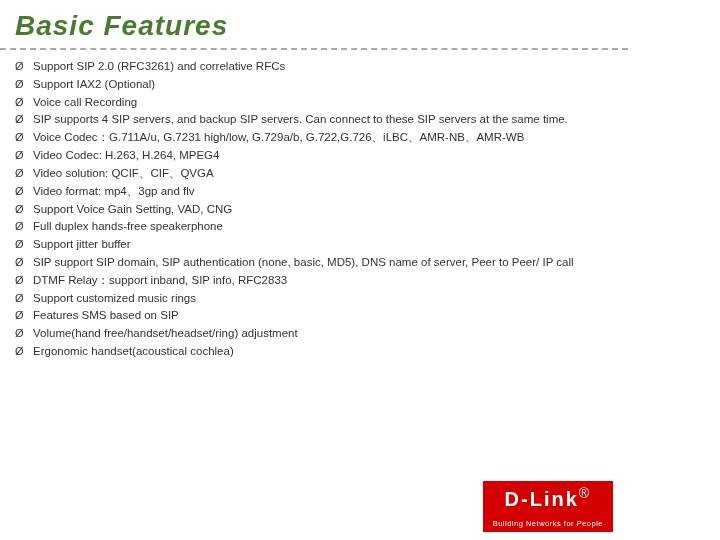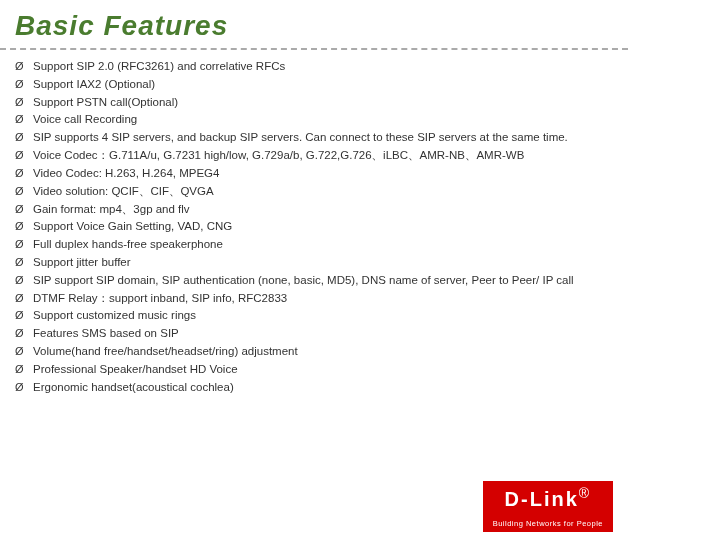--- a/index.html
+++ b/index.html
@@ -108,36 +108,34 @@
 
 <div class="page-container">
   <div class="header">
     <h1>Basic Features</h1>
   </div>
   <div class="divider"></div>
   <div class="content">
     <ul class="feature-list" id="feature-list">
     <li>Support SIP 2.0 (RFC3261) and correlative RFCs</li>
         <li>Support IAX2 (Optional)</li>
-        <li>Support PSTN call(Optional)</li>
         <li>Voice call Recording</li>
         <li>SIP supports 4 SIP servers, and backup SIP servers. Can connect to these SIP servers at the same time.</li>
         <li>Voice Codec：G.711A/u, G.7231 high/low, G.729a/b, G.722,G.726、iLBC、AMR-NB、AMR-WB</li>
         <li>Video Codec: H.263, H.264, MPEG4</li>
         <li>Video solution: QCIF、CIF、QVGA</li>
-        <li>Gain format: mp4、3gp and flv</li>
+        <li>Video format: mp4、3gp and flv</li>
         <li>Support Voice Gain Setting, VAD, CNG</li>
         <li>Full duplex hands-free speakerphone</li>
         <li>Support jitter buffer</li>
         <li>SIP support SIP domain, SIP authentication (none, basic, MD5), DNS name of server, Peer to Peer/ IP call</li>
         <li>DTMF Relay：support inband, SIP info, RFC2833</li>
         <li>Support customized music rings</li>
         <li>Features SMS based on SIP</li>
         <li>Volume(hand free/handset/headset/ring) adjustment</li>
-        <li>Professional Speaker/handset HD Voice</li>
         <li>Ergonomic handset(acoustical cochlea)</li>
       </ul>
   </div>
   <div class="footer">
     <div class="logo-box">
       <div class="logo-name">
         <span>D-Link</span><span class="logo-reg">®</span>
       </div>
       <div class="logo-sub">Building Networks for People</div>
     </div>

